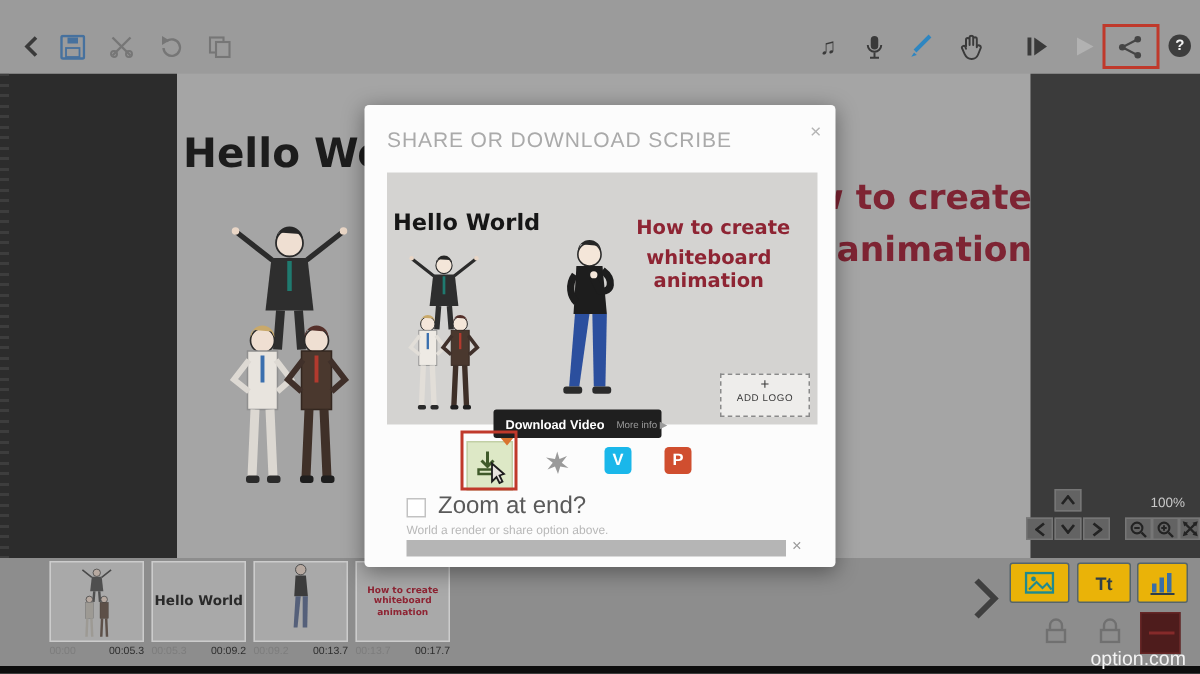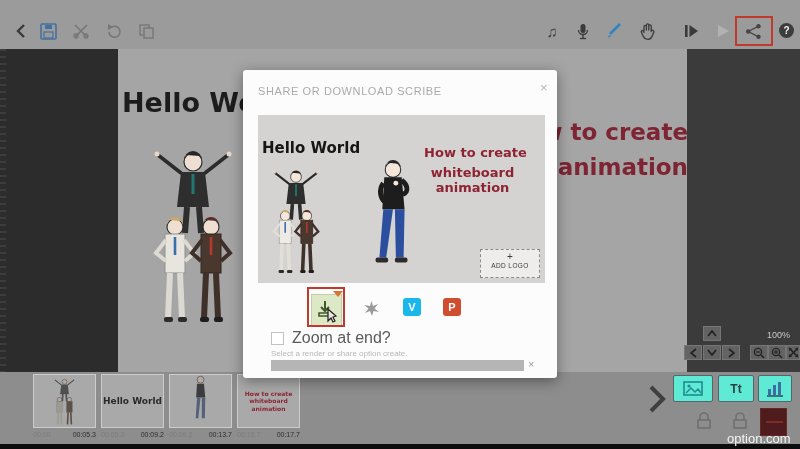--- a/index.html
+++ b/index.html
@@ -57,36 +57,36 @@
   .t1{left:33px;} .t2{left:101px;} .t3{left:169px;} .t4{left:237px;}
   .thumb-times { position:absolute; top:59px; width:63px; display:flex; justify-content:space-between;
     font-size:7px; }
   .tt1{left:33px;} .tt2{left:101px;} .tt3{left:169px;} .tt4{left:237px;}
   .ts-start { color:#7d7d7d; } .ts-end { color:#2e2e2e; }
   .thumb-caption { width:100%; height:100%; display:flex; align-items:center; justify-content:center;
     font-family:"DejaVu Sans", sans-serif; font-weight:bold; }
   .cap-hello { font-size:9px; color:#2a2a2a; }
   .cap-red { font-size:6px; color:#8e2433; text-align:center; line-height:1.2; padding:0 3px; }
   .next-arrow { position:absolute; left:646px; top:12px; width:22px; height:30px; }
-  .toolbtn { position:absolute; top:3px; height:27px; background:#5eead4; border:1px solid #55656a;
+  .toolbtn { position:absolute; top:3px; height:27px; background:#eab308; border:1px solid #55656a;
     border-radius:2px; display:flex; align-items:center; justify-content:center; }
   .btn-image { left:673px; width:40px; } .btn-text { left:718px; width:36px; } .btn-chart { left:758px; width:34px; }
   .btn-text span { font-size:12px; font-weight:bold; color:#2e3e49; }
   .faded-icon { position:absolute; top:40px; opacity:.3; }
   .fi1 { left:696px; } .fi2 { left:732px; }
   .red-square { position:absolute; left:760px; top:36px; width:27px; height:28px; background:#4e1c1c;
     border:1px solid #662626; }
   .red-square i { position:absolute; left:5px; top:12px; width:17px; height:2px; background:#a33; opacity:.6; }
   .black-strip { left:0; top:444px; width:800px; height:5px; background:#0d0d0d; }
   .watermark { left:727px; top:431px; color:#f4f4f4; font-size:13px; z-index:6; }
 
   
   .dialog { left:243px; top:70px; width:314px; height:308px; background:#fcfcfc; border-radius:3px;
     box-shadow:0 3px 14px rgba(0,0,0,.4); z-index:20; }
-  .dlg-title { position:absolute; left:15px; top:15px; font-size:11px; letter-spacing:.6px; color:#aaaaaa; }
+  .dlg-title { position:absolute; left:15px; top:15px; font-size:14px; letter-spacing:.6px; color:#aaaaaa; }
   .dlg-close { position:absolute; left:297px; top:10px; font-size:13px; color:#b5b5b5; }
   .preview { position:absolute; left:15px; top:45px; width:287px; height:168px; background:#d4d3d1; overflow:hidden; }
   .pv-hello { position:absolute; left:4px; top:24px; font-family:"DejaVu Sans", sans-serif;
     font-weight:bold; font-size:15px; color:#161616; }
   .pv-acrobats { position:absolute; left:8px; top:45px; }
   .pv-man { position:absolute; left:105px; top:44px; }
   .pv-red { position:absolute; text-align:center; font-family:"DejaVu Sans", sans-serif; font-weight:bold; color:#8e2433; }
   .pv-red1 { left:160px; top:30px; width:115px; font-size:13px; }
   .pv-red2 { left:142px; top:50px; width:145px; font-size:13px; }
   .addlogo { position:absolute; left:222px; top:134px; width:60px; height:29px; border:1px dashed #8a8a8a;
@@ -418,20 +418,24 @@
         <rect x="33" y="102" width="13" height="5" rx="2" fill="#2b2b2b"></rect>
       </svg>
       <div class="pv-red pv-red1">How to create</div>
       <div class="pv-red pv-red2">whiteboard animation</div>
       <div class="addlogo">
         <span class="plus">+</span>
         <span class="lbl">ADD LOGO</span>
       </div>
     </div>
 
+    <div class="tooltip">
+      <span class="tl">Download Video</span>
+      <span class="tm">More info ▶</span>
+    </div>
     <div class="tooltip-caret"></div>
 
     <div class="share-row">
       <div class="opt-download">
         <svg width="22" height="24" viewBox="0 0 22 24">
           <path d="M9,2 V11 M5,8 L9,12 L13,8" fill="none" stroke="#3f5a2a" stroke-width="2"></path>
           <path d="M3,14 H15 V17 H3 Z" fill="none" stroke="#3f5a2a" stroke-width="1.6"></path>
           <polygon points="12,10 12,22 15,19 17,23 19,22 17,18 20,17" fill="#e8e4de" stroke="#1d1d1d" stroke-width="1.2"></polygon>
         </svg>
       </div>
@@ -442,21 +446,21 @@
       </div>
       <div class="opt-vimeo">V</div>
       <div class="opt-ppt">P</div>
     </div>
 
     <div class="zoom-row">
       <div class="checkbox"></div>
       <span class="zoom-label">Zoom at end?</span>
     </div>
 
-    <div class="helper">Select a render or share option create.</div>
+    <div class="helper">World a render or share option above.</div>
     <div class="pbar"></div>
     <div class="pclear">×</div>
   </div>
 
   <div class="abs anno-box anno-share"></div>
   <div class="abs anno-box anno-download"></div>
 
 </div>
 
 </body></html>

